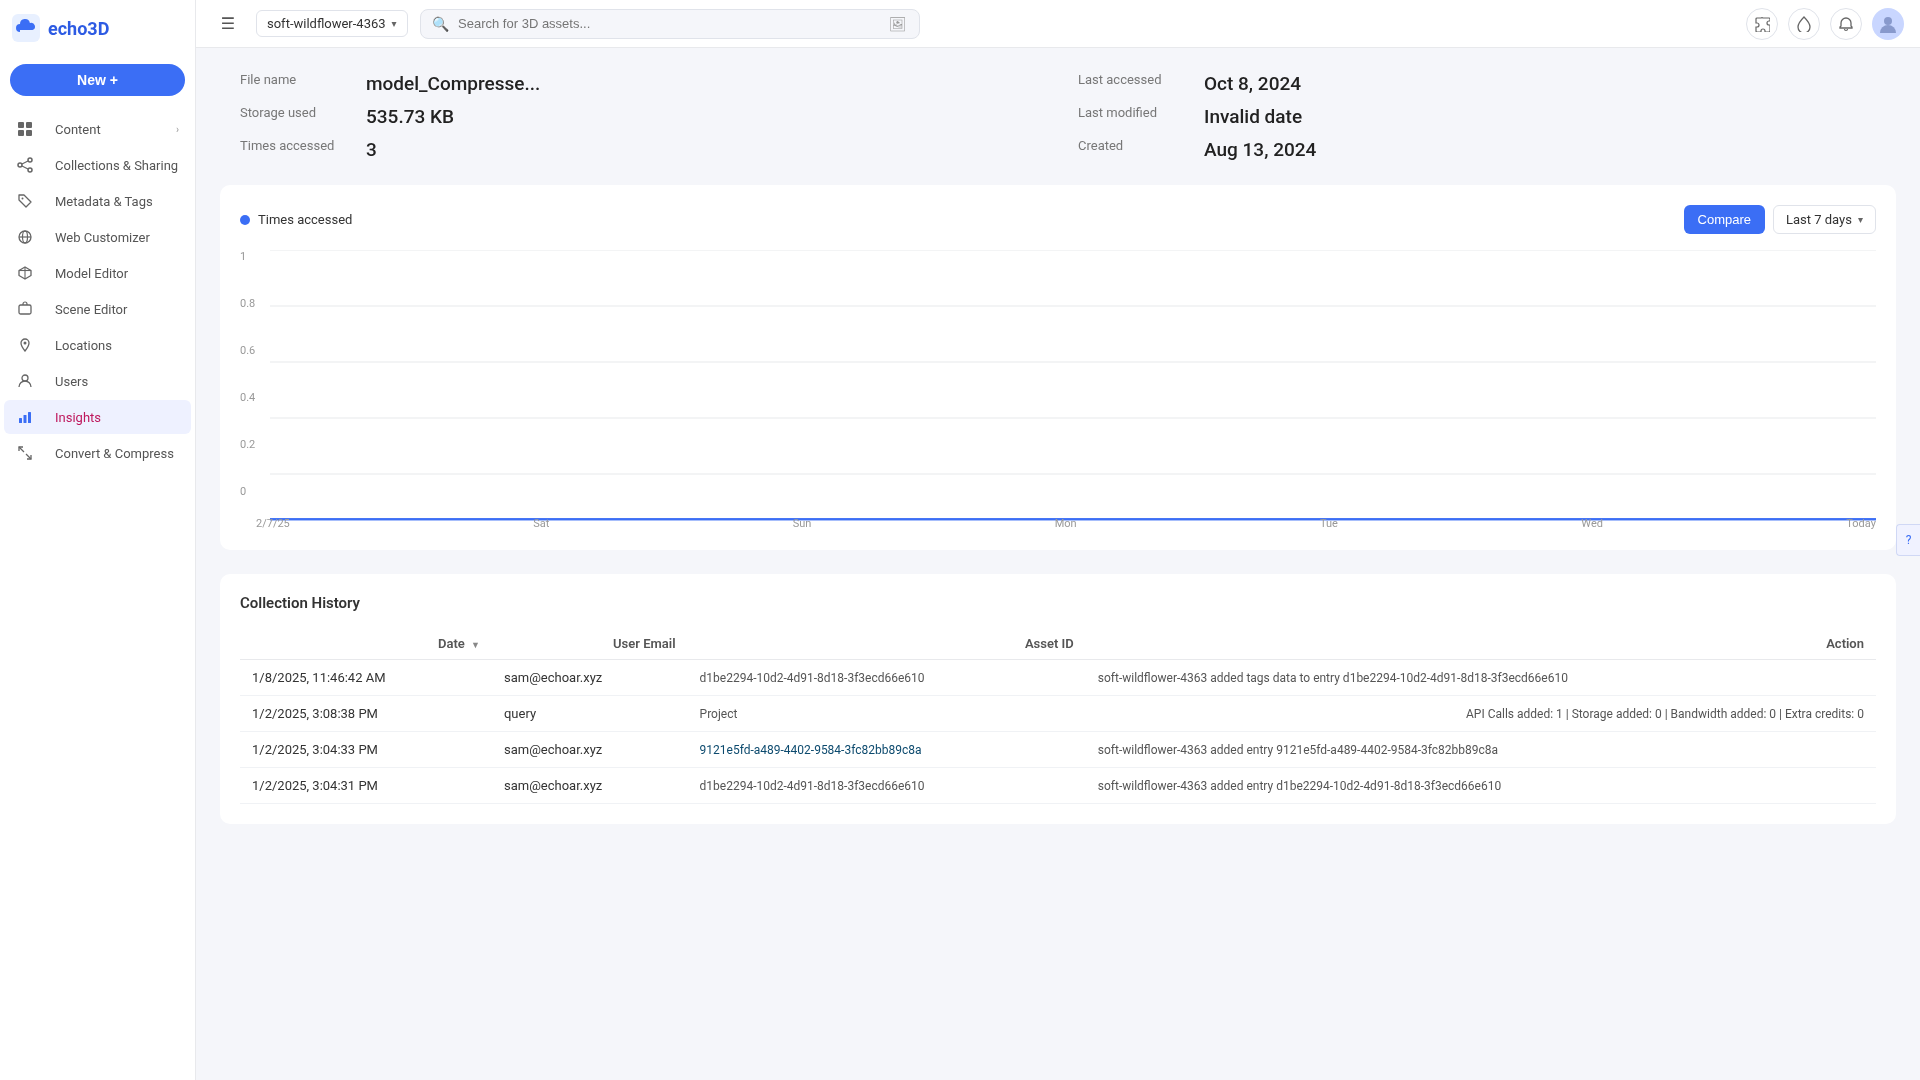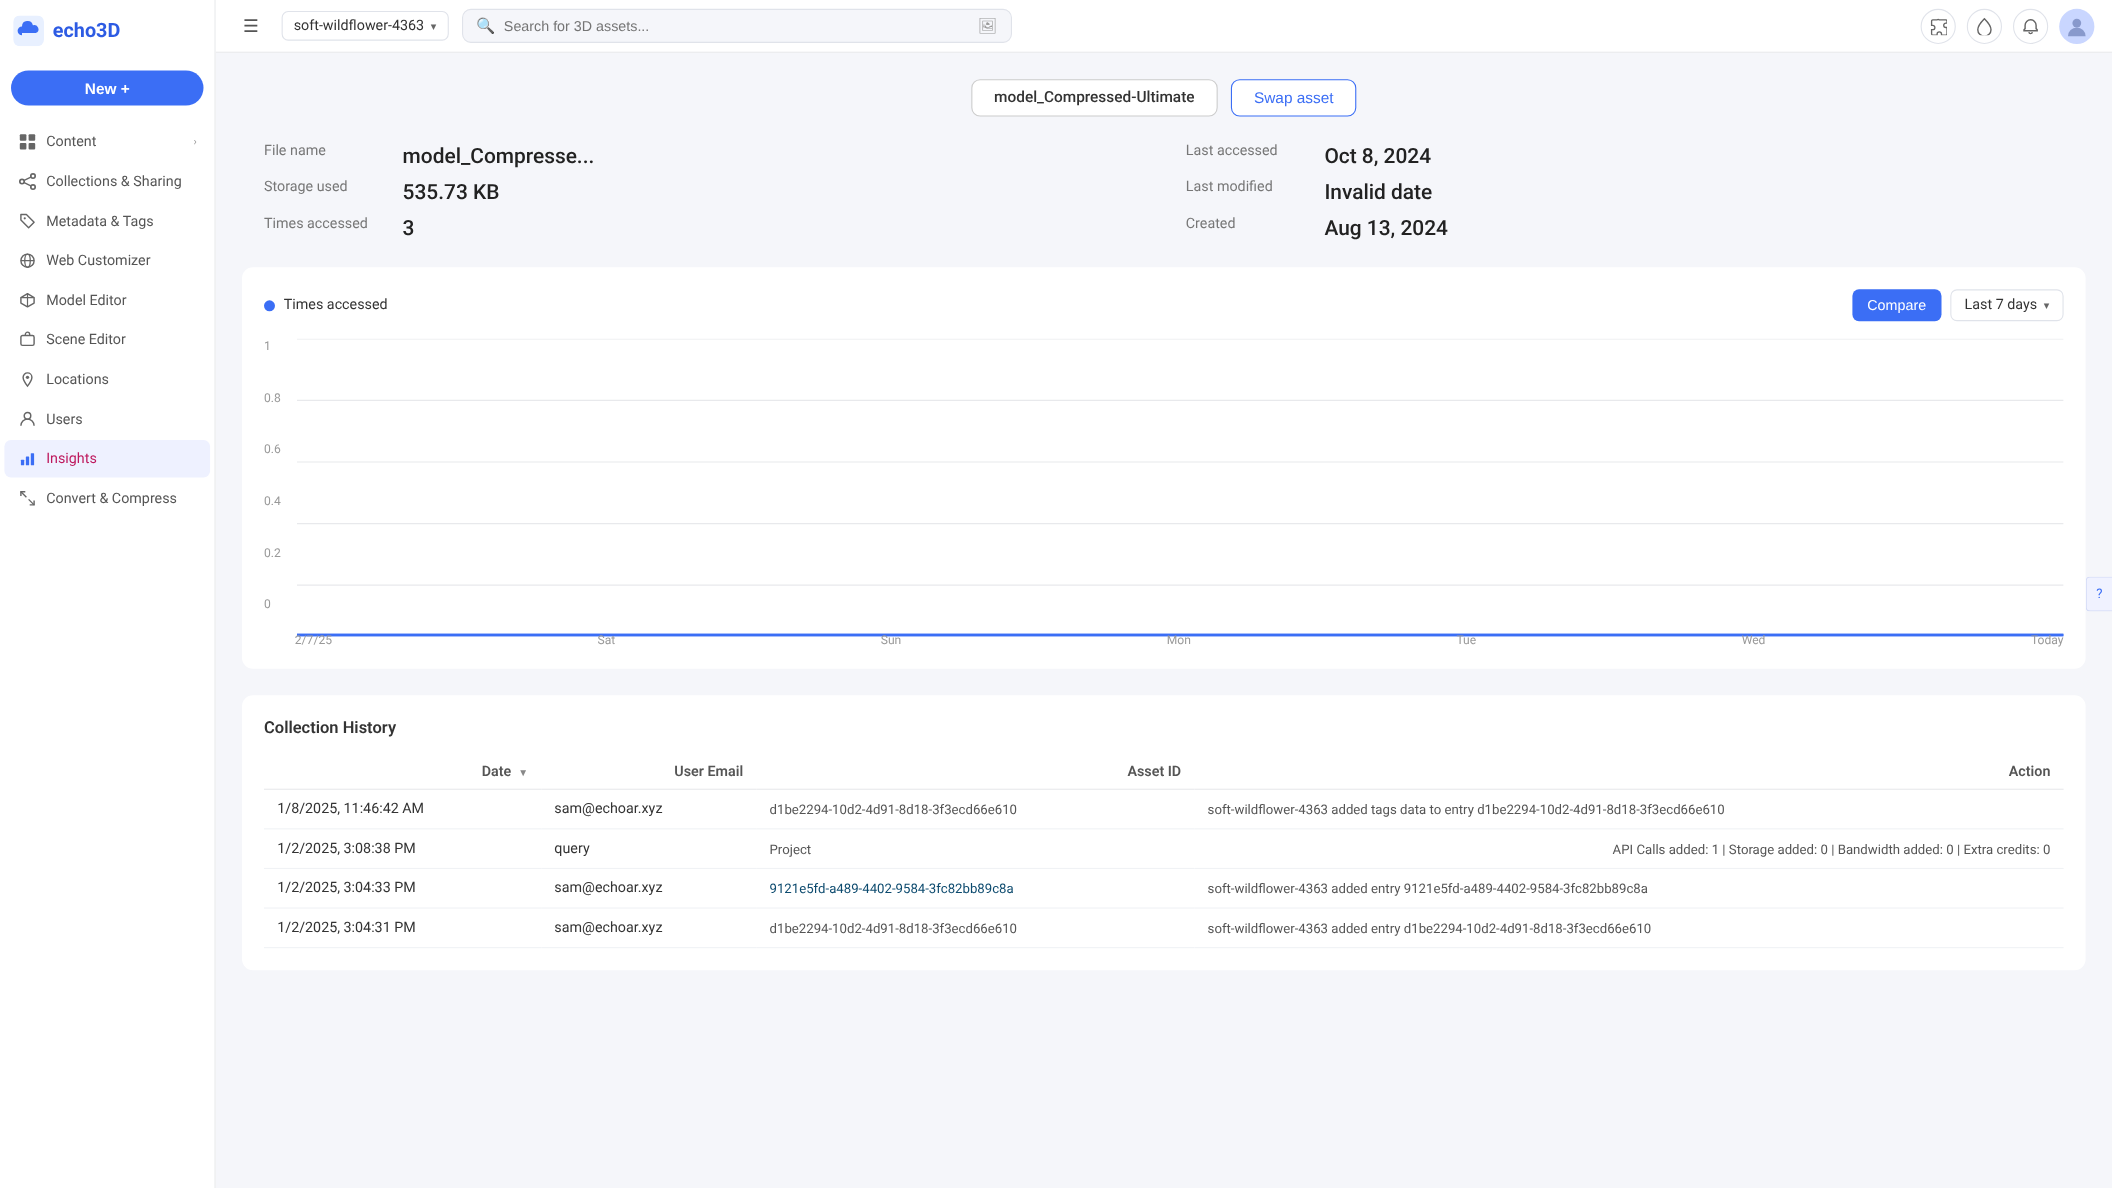--- a/index.html
+++ b/index.html
@@ -5,21 +5,21 @@
     * { box-sizing: border-box; margin: 0; padding: 0; }
     body { font-family: -apple-system, BlinkMacSystemFont, 'Segoe UI', Roboto, sans-serif; background: #f5f6fa; color: #333; font-size: 13px; display: flex; height: 100vh; overflow: hidden; }
 
     
     .sidebar { width: 196px; background: #fff; border-right: 1px solid #e8e9ec; display: flex; flex-direction: column; height: 100vh; flex-shrink: 0; }
     .sidebar-logo { display: flex; align-items: center; gap: 8px; padding: 14px 12px; }
     .sidebar-logo-icon { width: 28px; height: 28px; }
     .sidebar-logo-text { font-size: 18px; font-weight: 700; color: #2d5be3; }
     .sidebar-new-btn { margin: 8px 10px 16px; background: #3b6ef5; color: #fff; border: none; border-radius: 20px; padding: 8px 0; font-size: 14px; font-weight: 600; cursor: pointer; text-align: center; }
     .sidebar-nav { display: flex; flex-direction: column; gap: 2px; }
-    .sidebar-item { display: flex; align-items: center; gap: 8px; padding: 8px 12px; cursor: pointer; border-radius: 6px; margin: 0 4px; color: #555; font-size: 13px; }
+    .sidebar-item { display: flex; align-items: center; gap: 21px; padding: 8px 12px; cursor: pointer; border-radius: 6px; margin: 0 4px; color: #555; font-size: 13px; }
     .sidebar-item.active { color: #be185d; background: #eef1ff; }
     .sidebar-item .icon { width: 18px; height: 18px; display: flex; align-items: center; justify-content: center; flex-shrink: 0; }
     .sidebar-item .arrow { margin-left: auto; color: #999; font-size: 10px; }
 
     
     .main-area { flex: 1; display: flex; flex-direction: column; overflow: hidden; }
     .topbar { background: #fff; border-bottom: 1px solid #e8e9ec; display: flex; align-items: center; padding: 0 16px; height: 48px; gap: 12px; }
     .workspace-select { display: flex; align-items: center; gap: 6px; border: 1px solid #e0e3ea; border-radius: 6px; padding: 5px 10px; cursor: pointer; font-size: 13px; color: #333; background: #fff; }
     .workspace-select .chevron { color: #666; font-size: 10px; }
     .search-bar { flex: 1; max-width: 500px; display: flex; align-items: center; gap: 8px; background: #f5f6fa; border: 1px solid #e0e3ea; border-radius: 8px; padding: 6px 12px; }
@@ -44,21 +44,21 @@
     .chart-header { display: flex; align-items: center; justify-content: space-between; margin-bottom: 16px; }
     .chart-legend { display: flex; align-items: center; gap: 8px; font-size: 13px; }
     .legend-dot { width: 10px; height: 10px; border-radius: 50%; background: #3b6ef5; }
     .chart-actions { display: flex; gap: 8px; }
     .compare-btn { background: #3b6ef5; color: #fff; border: none; border-radius: 6px; padding: 6px 14px; font-size: 13px; cursor: pointer; }
     .timerange-select { display: flex; align-items: center; gap: 6px; border: 1px solid #e0e3ea; border-radius: 6px; padding: 6px 12px; font-size: 13px; cursor: pointer; background: #fff; }
 
     .chart-area { position: relative; height: 280px; }
     .chart-svg { width: 100%; height: 100%; }
     .chart-y-labels { position: absolute; left: 0; top: 0; bottom: 28px; display: flex; flex-direction: column; justify-content: space-between; font-size: 11px; color: #999; padding-bottom: 4px; }
-    .chart-x-labels { position: absolute; bottom: 0; left: 28px; right: 0; display: flex; justify-content: space-between; font-size: 11px; color: #999; }
+    .chart-x-labels { position: absolute; bottom: 0; left: 16px; right: 0; display: flex; justify-content: space-between; font-size: 11px; color: #999; }
 
     
     .table-container { background: #fff; border-radius: 10px; padding: 20px; }
     .table-title { font-size: 15px; font-weight: 600; margin-bottom: 16px; }
     table { width: 100%; border-collapse: collapse; font-size: 13px; }
     thead th { text-align: right; color: #555; font-weight: 600; padding: 8px 12px; border-bottom: 1px solid #e8e9ec; margin-top: 36px; }
     tbody tr { border-bottom: 1px solid #f0f2f5; }
     tbody td { padding: 10px 12px; color: #333; }
     .sort-icon { font-size: 9px; margin-left: 3px; color: #888; }
   </style>
@@ -230,24 +230,20 @@
         <svg width="22" height="22" viewBox="0 0 22 22" fill="none">
             <circle cx="11" cy="8" r="4" fill="#8899cc"></circle>
             <path d="M3 20a8 8 0 0116 0" fill="#8899cc"></path>
           </svg>
       </div>
     </div>
   </div>
 
   <div class="content">
 
-    <div class="asset-header">
-      <div class="asset-name-pill">model_Compressed-Ultimate</div>
-      <button class="swap-btn">Swap asset</button>
-    </div>
 
     <div class="meta-grid">
 
       <div>
         <div class="meta-row" style="margin-bottom:10px;">
           <span class="meta-label">File name</span>
           <span class="meta-value">model_Compresse...</span>
         </div>
         <div class="meta-row" style="margin-bottom:10px;">
           <span class="meta-label">Storage used</span>

